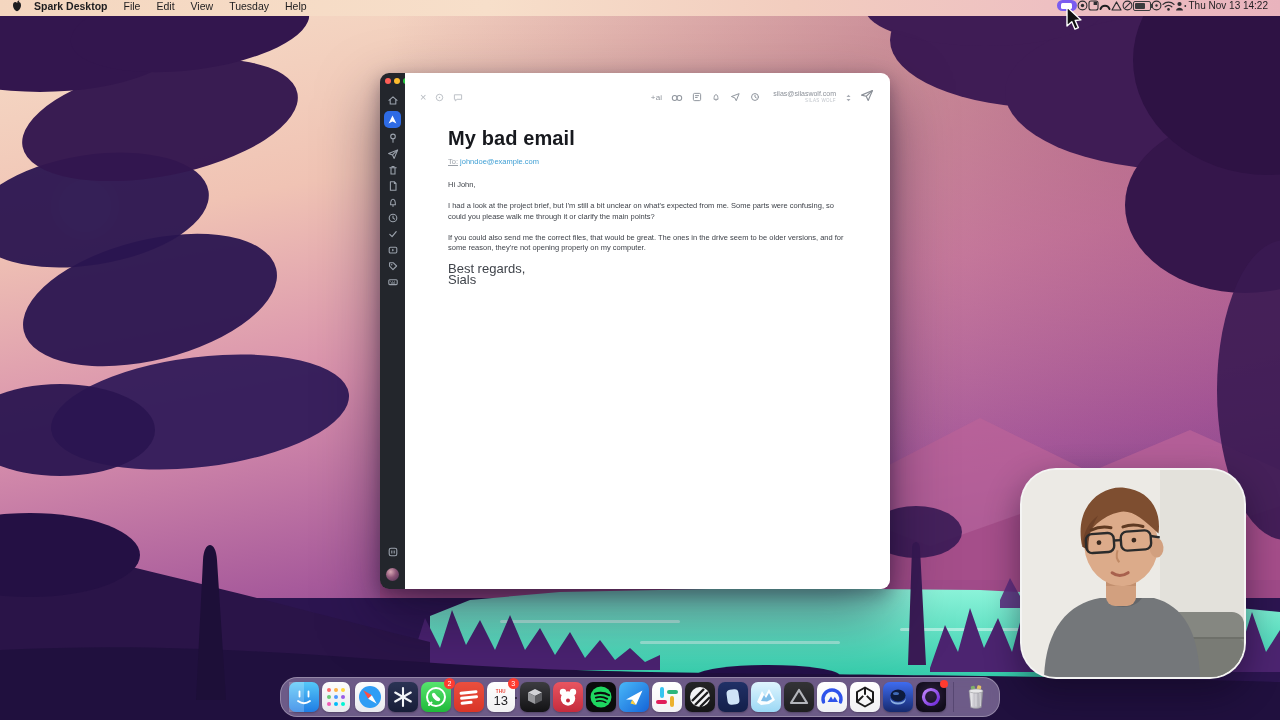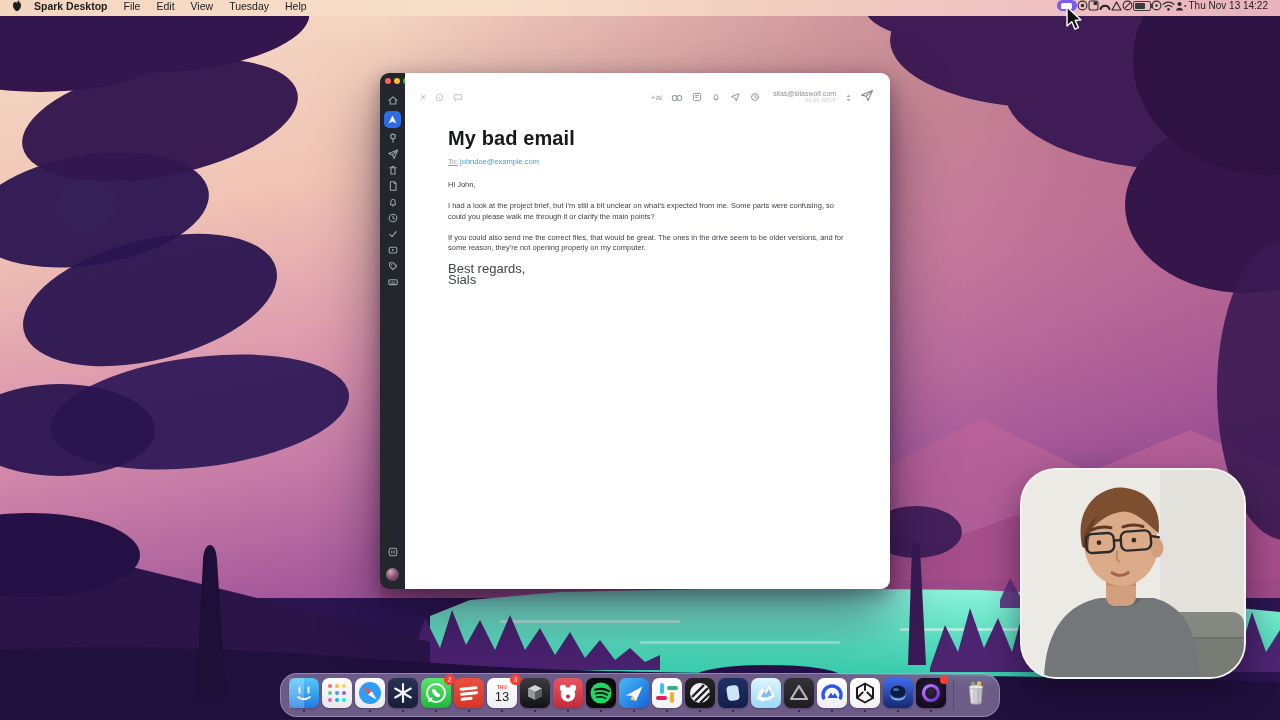--- a/index.html
+++ b/index.html
@@ -64,21 +64,21 @@
   .webcam{position:absolute;left:1020px;top:468px;width:226px;height:211px;z-index:30;
     border-radius:36px;overflow:hidden;border:2px solid rgba(250,250,250,.65);box-sizing:border-box;
     box-shadow:0 14px 34px rgba(10,5,25,.45);background:#e9e8e4;}
   .webcam svg{display:block;}
 
   
   .dock{position:absolute;bottom:3px;left:50%;transform:translateX(-50%);z-index:40;
     display:flex;align-items:flex-end;gap:3px;padding:4px 8px;
     background:rgba(186,166,210,.5);border:1px solid rgba(255,255,255,.28);border-radius:17px;
     backdrop-filter:blur(6px);}
-  .ditem{display:flex;flex-direction:column;align-items:center;width:30px;}
+  .ditem{display:flex;flex-direction:row;align-items:center;width:30px;}
   .tile{position:relative;width:30px;height:30px;border-radius:7px;display:flex;align-items:center;
     justify-content:center;box-shadow:0 1px 2px rgba(0,0,0,.25);overflow:visible;}
   .dot{width:2.5px;height:2.5px;border-radius:50%;background:rgba(25,20,35,.85);margin-top:2px;}
   .nodot{width:2.5px;height:2.5px;margin-top:2px;}
   .badge{position:absolute;top:-4px;right:-4px;min-width:11px;height:11px;border-radius:6px;
     background:#ff3b30;color:#fff;font-size:7px;line-height:11px;text-align:center;padding:0 2px;box-sizing:border-box;}
   .badge-dot{position:absolute;top:-2px;right:-2px;width:8px;height:8px;border-radius:50%;background:#ff3b30;}
   .t-finder{background:linear-gradient(180deg,#55c8f8,#1f7ce4);}
   .t-launchpad{background:linear-gradient(180deg,#fdfdfd,#e8e8ec);}
   .lp-grid{display:grid;grid-template-columns:repeat(3,4px);grid-gap:3px;}

